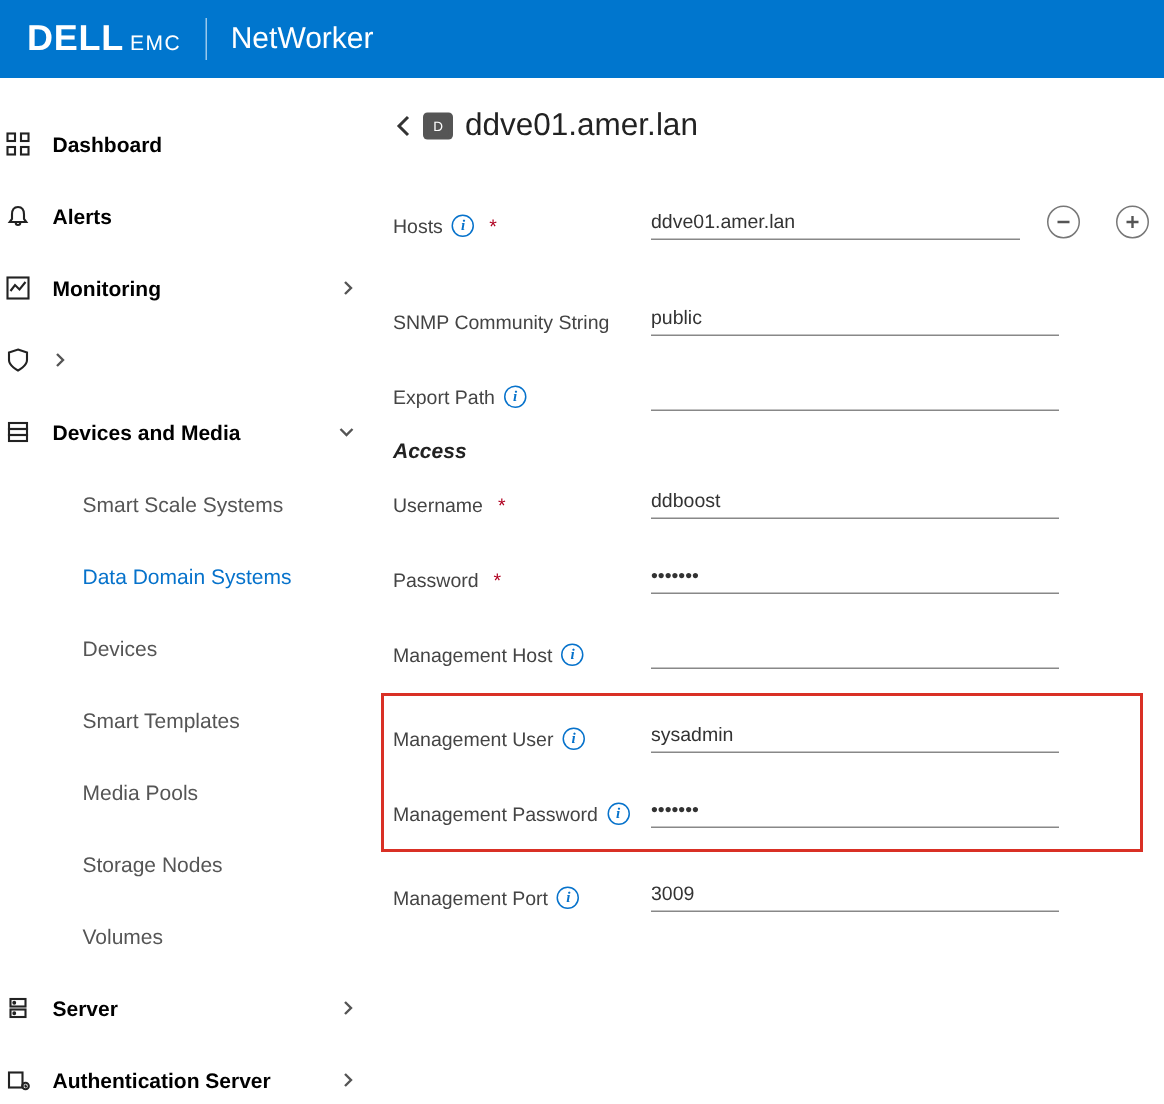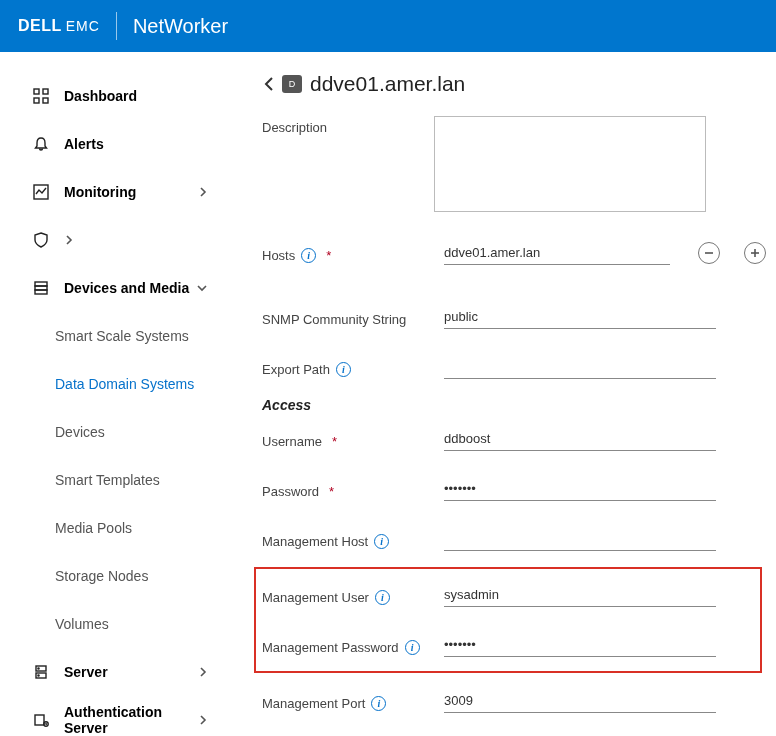--- a/index.html
+++ b/index.html
@@ -1,42 +1,42 @@
 <!DOCTYPE html>
 <html><head>
 <meta charset="utf-8">
 <style>
   * { box-sizing: border-box; margin: 0; padding: 0; font-family: Arial, Helvetica, sans-serif; }
   body { width: 776px; height: 736px; overflow: hidden; background: #fff; color: #333; font-size: 13px; }
 
   .header { background: #0076ce; color: #fff; height: 52px; display: flex; align-items: center; padding: 0 18px; }
   .brand { display: flex; align-items: baseline; font-weight: 600; letter-spacing: 0.5px; }
-  .brand .dell { font-size: 16px; font-weight: 700; }
+  .brand .dell { font-size: 24px; font-weight: 700; }
   .brand .emc  { font-size: 14px; margin-left: 4px; font-weight: 400; letter-spacing: 1px; }
   .vdiv { height: 28px; border-left: 1px solid rgba(255,255,255,0.6); margin: 0 16px; }
   .product { font-size: 20px; }
 
   .layout { display: flex; height: calc(736px - 52px); }
   .sidebar { width: 240px; padding: 20px 0; }
-  .nav-item { display: flex; align-items: center; height: 48px; padding: 0 32px; cursor: pointer; font-size: 14px; color: #000; }
+  .nav-item { display: flex; align-items: center; height: 48px; padding: 0 3px; cursor: pointer; font-size: 14px; color: #000; }
   .nav-item .ni-icon { width: 18px; display: flex; justify-content: center; margin-right: 14px; color: #222; }
   .nav-item .ni-label { flex: 1; font-weight: 600; }
   .nav-item .ni-chevron { color: #555; }
   .sub-item { height: 48px; display: flex; align-items: center; padding-left: 55px; font-size: 14px; color: #555; cursor: pointer; }
   .sub-item.active { color: #0672cb; }
 
   .main { flex: 1; padding: 20px 10px 20px 22px; position: relative; overflow: hidden; }
   .title-row { display: flex; align-items: center; margin-bottom: 20px; }
   .back-chevron { font-size: 20px; color: #333; margin-right: 6px; cursor: pointer; }
   .title-icon { background: #555; color: #fff; border-radius: 3px; font-size: 11px; padding: 2px 3px; margin-right: 8px; }
   .page-title { font-size: 21px; color: #222; }
 
   .form-row { display: flex; align-items: flex-start; margin-bottom: 6px; min-height: 44px; }
   .form-row.top { align-items: flex-start; }
-  .form-row.mid { align-items: center; gap: 10px; }
+  .form-row.mid { align-items: center; }
   .form-label { width: 172px; padding-top: 4px; font-size: 13px; color: #444; display: flex; align-items: center; gap:6px; }
   .req { color: #b00020; margin-left: 4px; }
   .info-icon { display:inline-flex; width:15px; height:15px; border:1.5px solid #0672cb; border-radius:50%; color:#0672cb; font-size:10px; align-items:center; justify-content:center; font-style: italic; font-family: serif; font-weight:bold; }
   .form-control { flex: 1; max-width: 272px; }
   textarea.fc, input.fc { width: 100%; font-size: 13px; color:#333; }
   textarea.fc { height: 96px; border: 1px solid #bbb; resize: none; padding: 4px; }
   input.fc { border: none; border-bottom: 1px solid #888; padding: 4px 0; background: transparent; outline: none; height: 24px; }
 
   .section-label { font-weight: 700; color:#222; font-size: 14px; margin: 8px 0 4px; font-style: italic; }
 
@@ -189,24 +189,20 @@
       </span>
       <span class="title-icon">
         <svg width="14" height="14" viewBox="0 0 14 14" fill="#555">
             <rect x="0" y="0" width="14" height="14" rx="2"></rect>
             <text x="7" y="10" fill="#fff" font-size="9" text-anchor="middle" font-family="Arial">D</text>
           </svg>
       </span>
       <span class="page-title">ddve01.amer.lan</span>
     </div>
 
-    <div class="form-row top">
-      <div class="form-label">Description</div>
-      <div class="form-control"><textarea class="fc" style=""></textarea></div>
-    </div>
 
     <div style="height:10px"></div>
 
     <div class="form-row mid">
       <div class="form-label">
         <span>Hosts</span>
         <span class="info-icon">i</span>
         <span class="req">*</span>
       </div>
       <div class="form-control"><input class="fc" value="ddve01.amer.lan" style=""></div>

